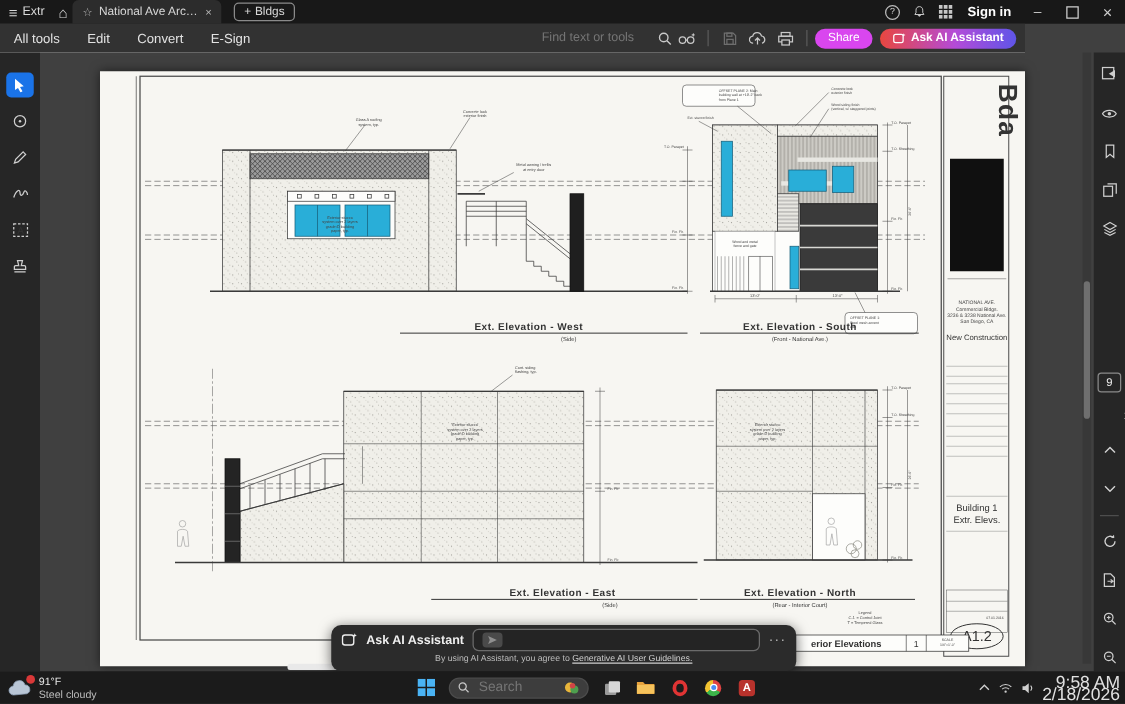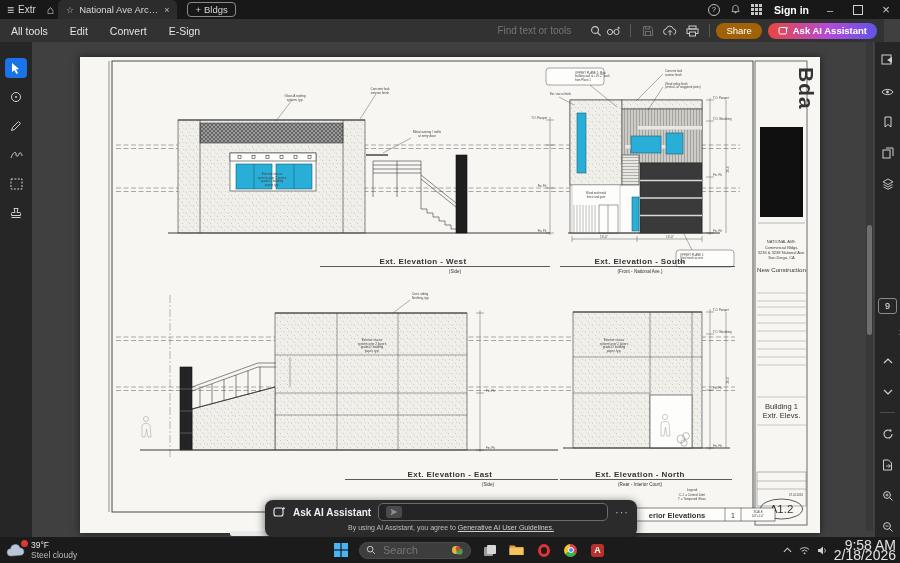--- a/index.html
+++ b/index.html
@@ -8,26 +8,26 @@
           -webkit-font-smoothing:antialiased;}
   .abs{position:absolute;}
   
   .titlebar{left:0;top:0;width:900px;height:19px;background:#181818;display:flex;align-items:center;font-size:10px;color:#d8d8d8;}
   .tb-item{display:flex;align-items:center;gap:4px;padding:0 7px;height:100%;}
   .tab{background:#2c2c2c;height:19px;display:flex;align-items:center;gap:5px;padding:0 8px;border-radius:5px 5px 0 0;max-width:120px;}
   .tab-title{white-space:nowrap;overflow:hidden;text-overflow:ellipsis;max-width:80px;font-size:9.5px;}
   .create-btn{border:1px solid #8a8a8a;border-radius:4px;height:13px;display:flex;align-items:center;gap:3px;padding:0 7px;margin-left:10px;font-size:9.5px;}
   .win-btn{width:28px;height:19px;display:flex;align-items:center;justify-content:center;color:#cfcfcf;font-size:11px;}
   
-  .toolbar{left:0;top:19px;width:884px;height:23px;background:#323232;border-bottom:6px solid #e5e5e5;display:flex;align-items:center;font-size:10.5px;color:#e3e3e3;}
+  .toolbar{left:0;top:19px;width:820px;height:23px;background:#323232;border-bottom:6px solid #e5e5e5;display:flex;align-items:center;font-size:10.5px;color:#e3e3e3;}
   .menu-item{padding:0 11px;}
   .find-box{display:flex;align-items:center;gap:5px;color:#c9c9c9;}
   .find-box input{background:transparent;border:none;outline:none;color:#c9c9c9;font-size:10px;width:86px;font-family:"Liberation Sans",sans-serif;}
   .pill{height:16px;border-radius:9px;display:flex;align-items:center;justify-content:center;font-size:9.5px;padding:0 10px;color:#fff;}
-  .pill.share{background:#a16207;}
+  .pill.share{background:#d946ef;}
   .pill.ai{background:linear-gradient(90deg,#e8473f 0%,#b44bd8 55%,#5f55e8 100%);gap:4px;font-weight:bold;}
   .vdiv{width:1px;height:13px;background:#5a5a5a;margin:0 6px;}
   .ticon{width:22px;display:flex;justify-content:center;align-items:center;}
   
   .left-rail{left:0;top:42px;width:32px;height:495px;background:#262626;display:flex;flex-direction:column;align-items:center;padding-top:16px;gap:9px;box-sizing:border-box;}
   .rail-btn{width:22px;height:20px;display:flex;align-items:center;justify-content:center;border-radius:4px;color:#cfcfcf;}
   .rail-btn.active{background:#1a73e8;color:#fff;}
   .right-rail{left:875px;top:42px;width:25px;height:495px;background:#262626;display:flex;flex-direction:column;align-items:center;padding-top:10px;gap:13px;box-sizing:border-box;color:#cfcfcf;}
   .page-box{border:1px solid #8a8a8a;border-radius:3px;width:17px;height:14px;display:flex;align-items:center;justify-content:center;font-size:9px;color:#eee;}
   .pg-total{font-size:8.5px;color:#bdbdbd;margin-left:32px;}
@@ -643,21 +643,21 @@
 
   <div class="abs taskbar">
     <div class="weather">
       <span style="position:relative;display:inline-flex;">
         <svg width="20" height="15" viewBox="0 0 20 15">
             <path d="M5 13a3.6 3.6 0 0 1-.4-7.2A4.8 4.8 0 0 1 14 5a3.6 3.6 0 0 1 1.4 7z" fill="#b9c6d6" stroke="#8fa2b8" stroke-width=".6"></path>
           </svg>
         <span style="position:absolute;right:-2px;top:-3px;width:7px;height:7px;border-radius:50%;background:#d93838;"></span>
       </span>
       <div class="wtxt">
-        <div>39°F</div>
+        <div>91°F</div>
         <div class="cond">Steel cloudy</div>
       </div>
     </div>
     <div class="tb-icons">
       <div class="app">
         <svg width="14" height="14" viewBox="0 0 14 14">
             <rect x="0" y="0" width="6.4" height="6.4" fill="#4ab3f4"></rect>
             <rect x="7.6" y="0" width="6.4" height="6.4" fill="#4ab3f4"></rect>
             <rect x="0" y="7.6" width="6.4" height="6.4" fill="#4ab3f4"></rect>
             <rect x="7.6" y="7.6" width="6.4" height="6.4" fill="#4ab3f4"></rect>

